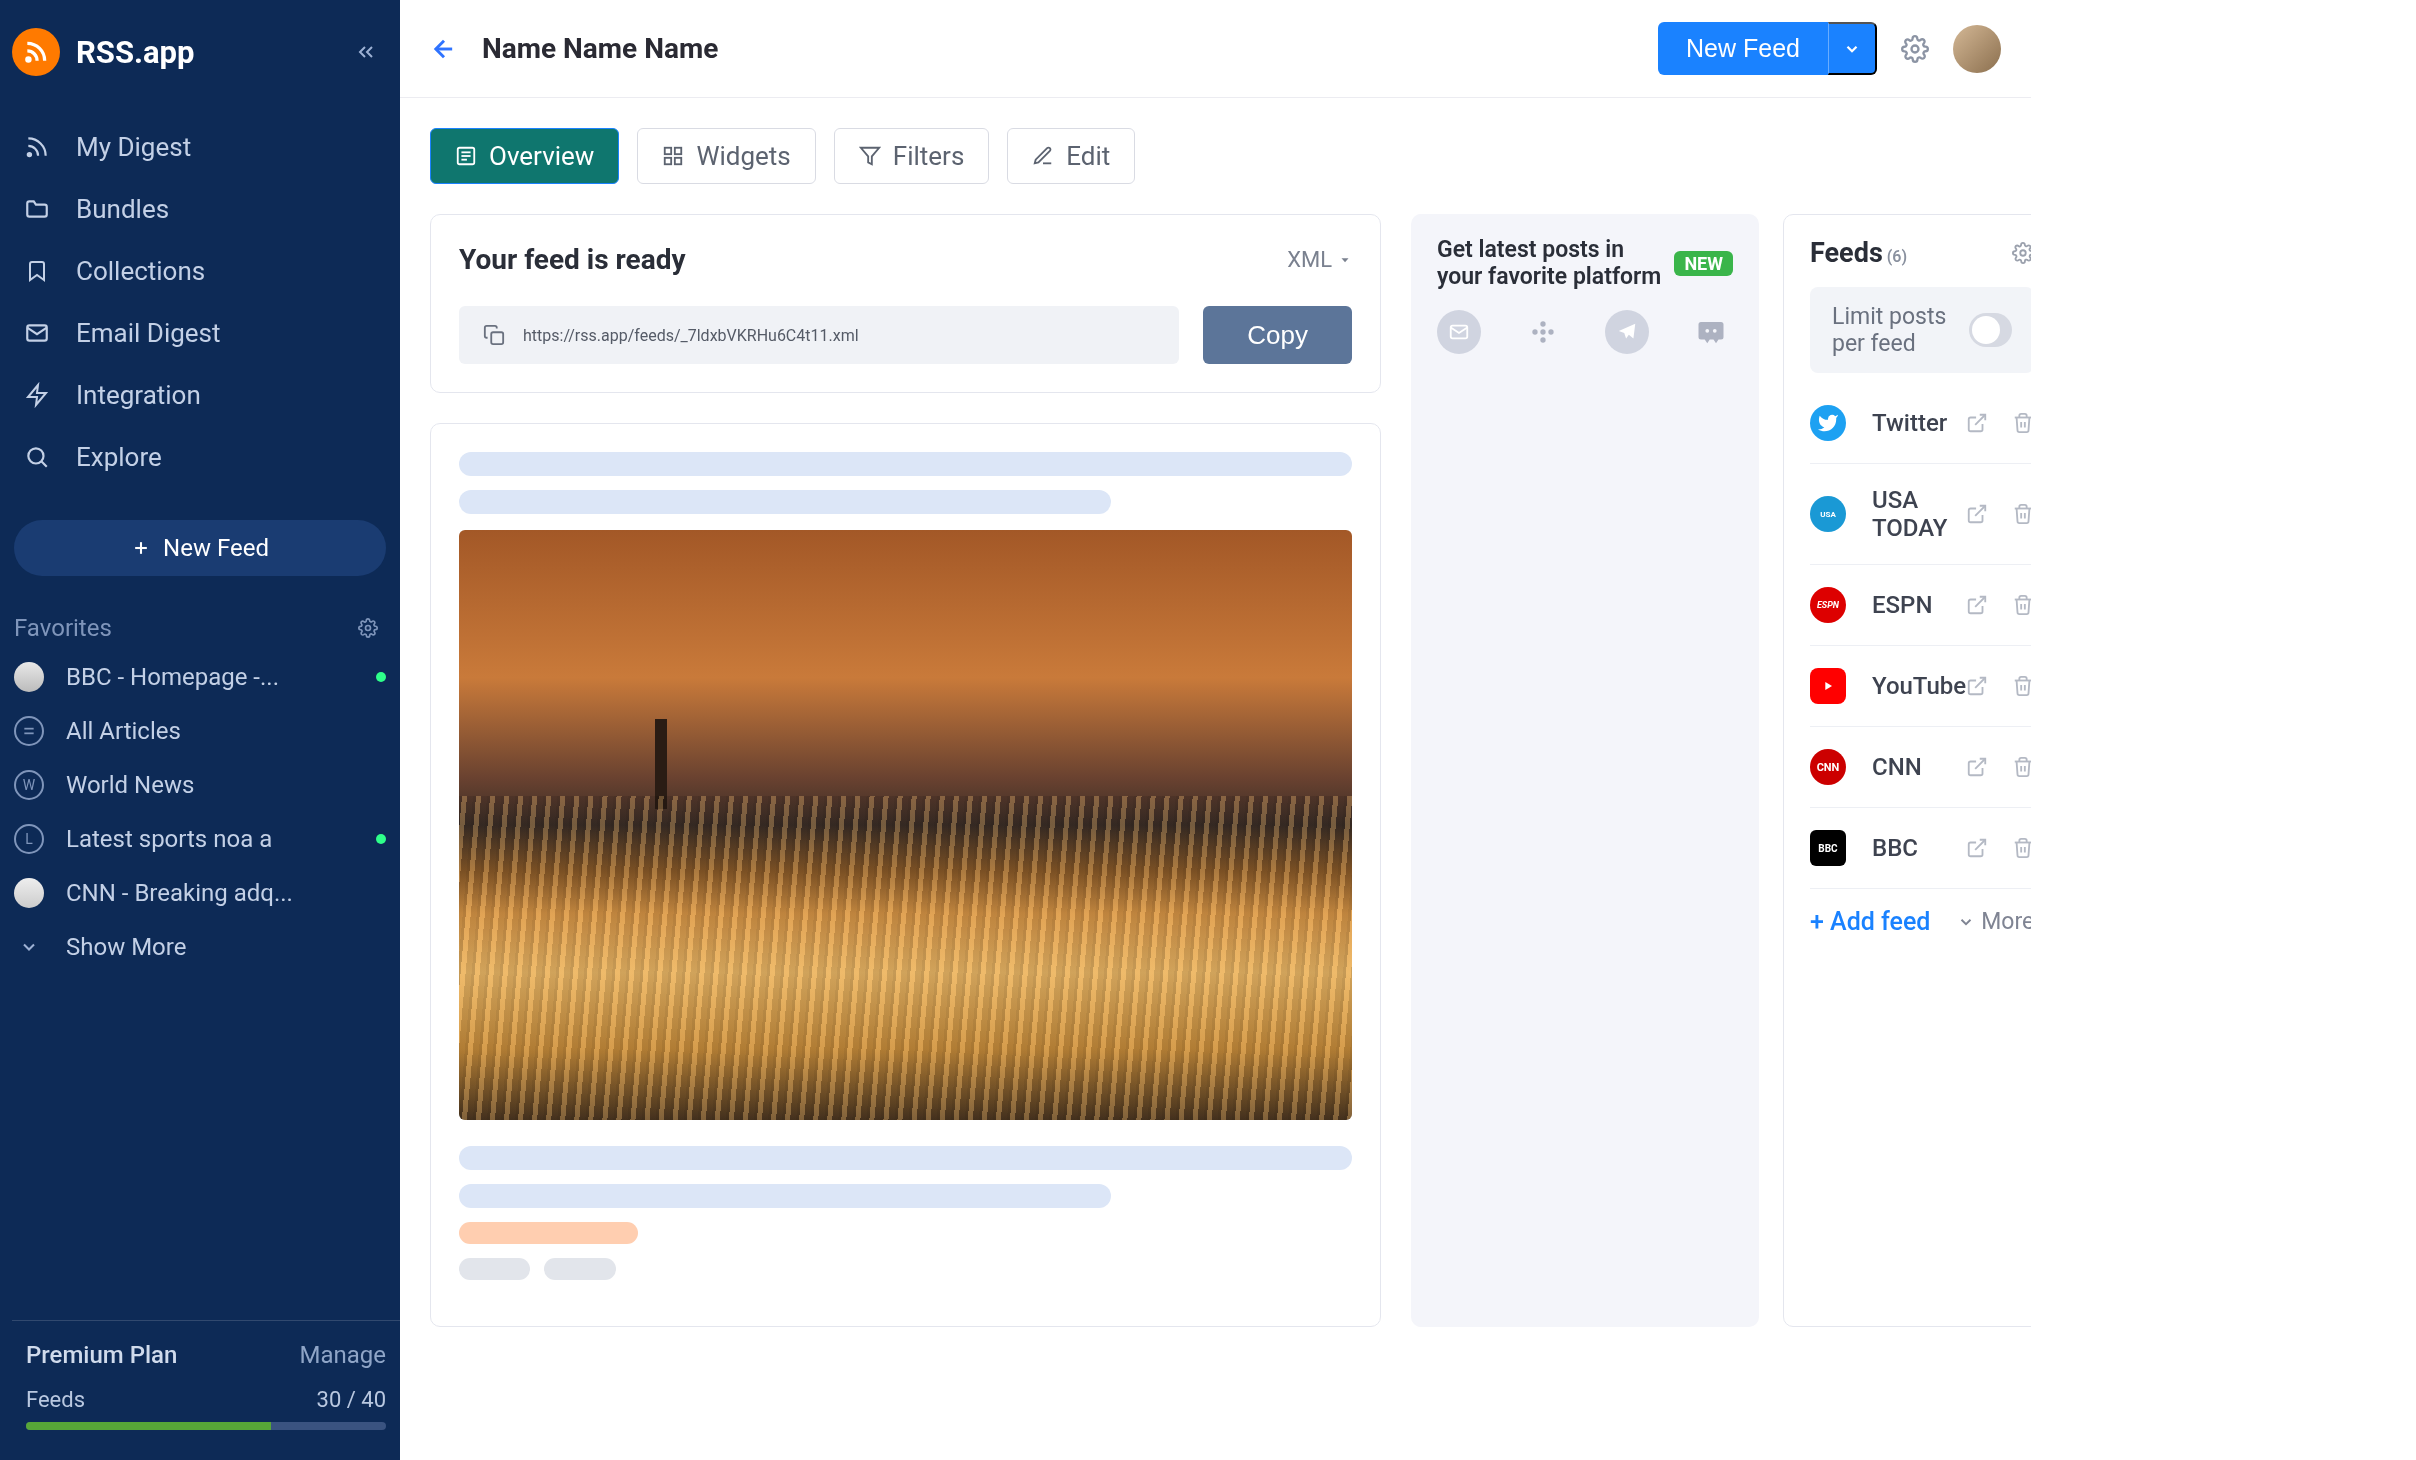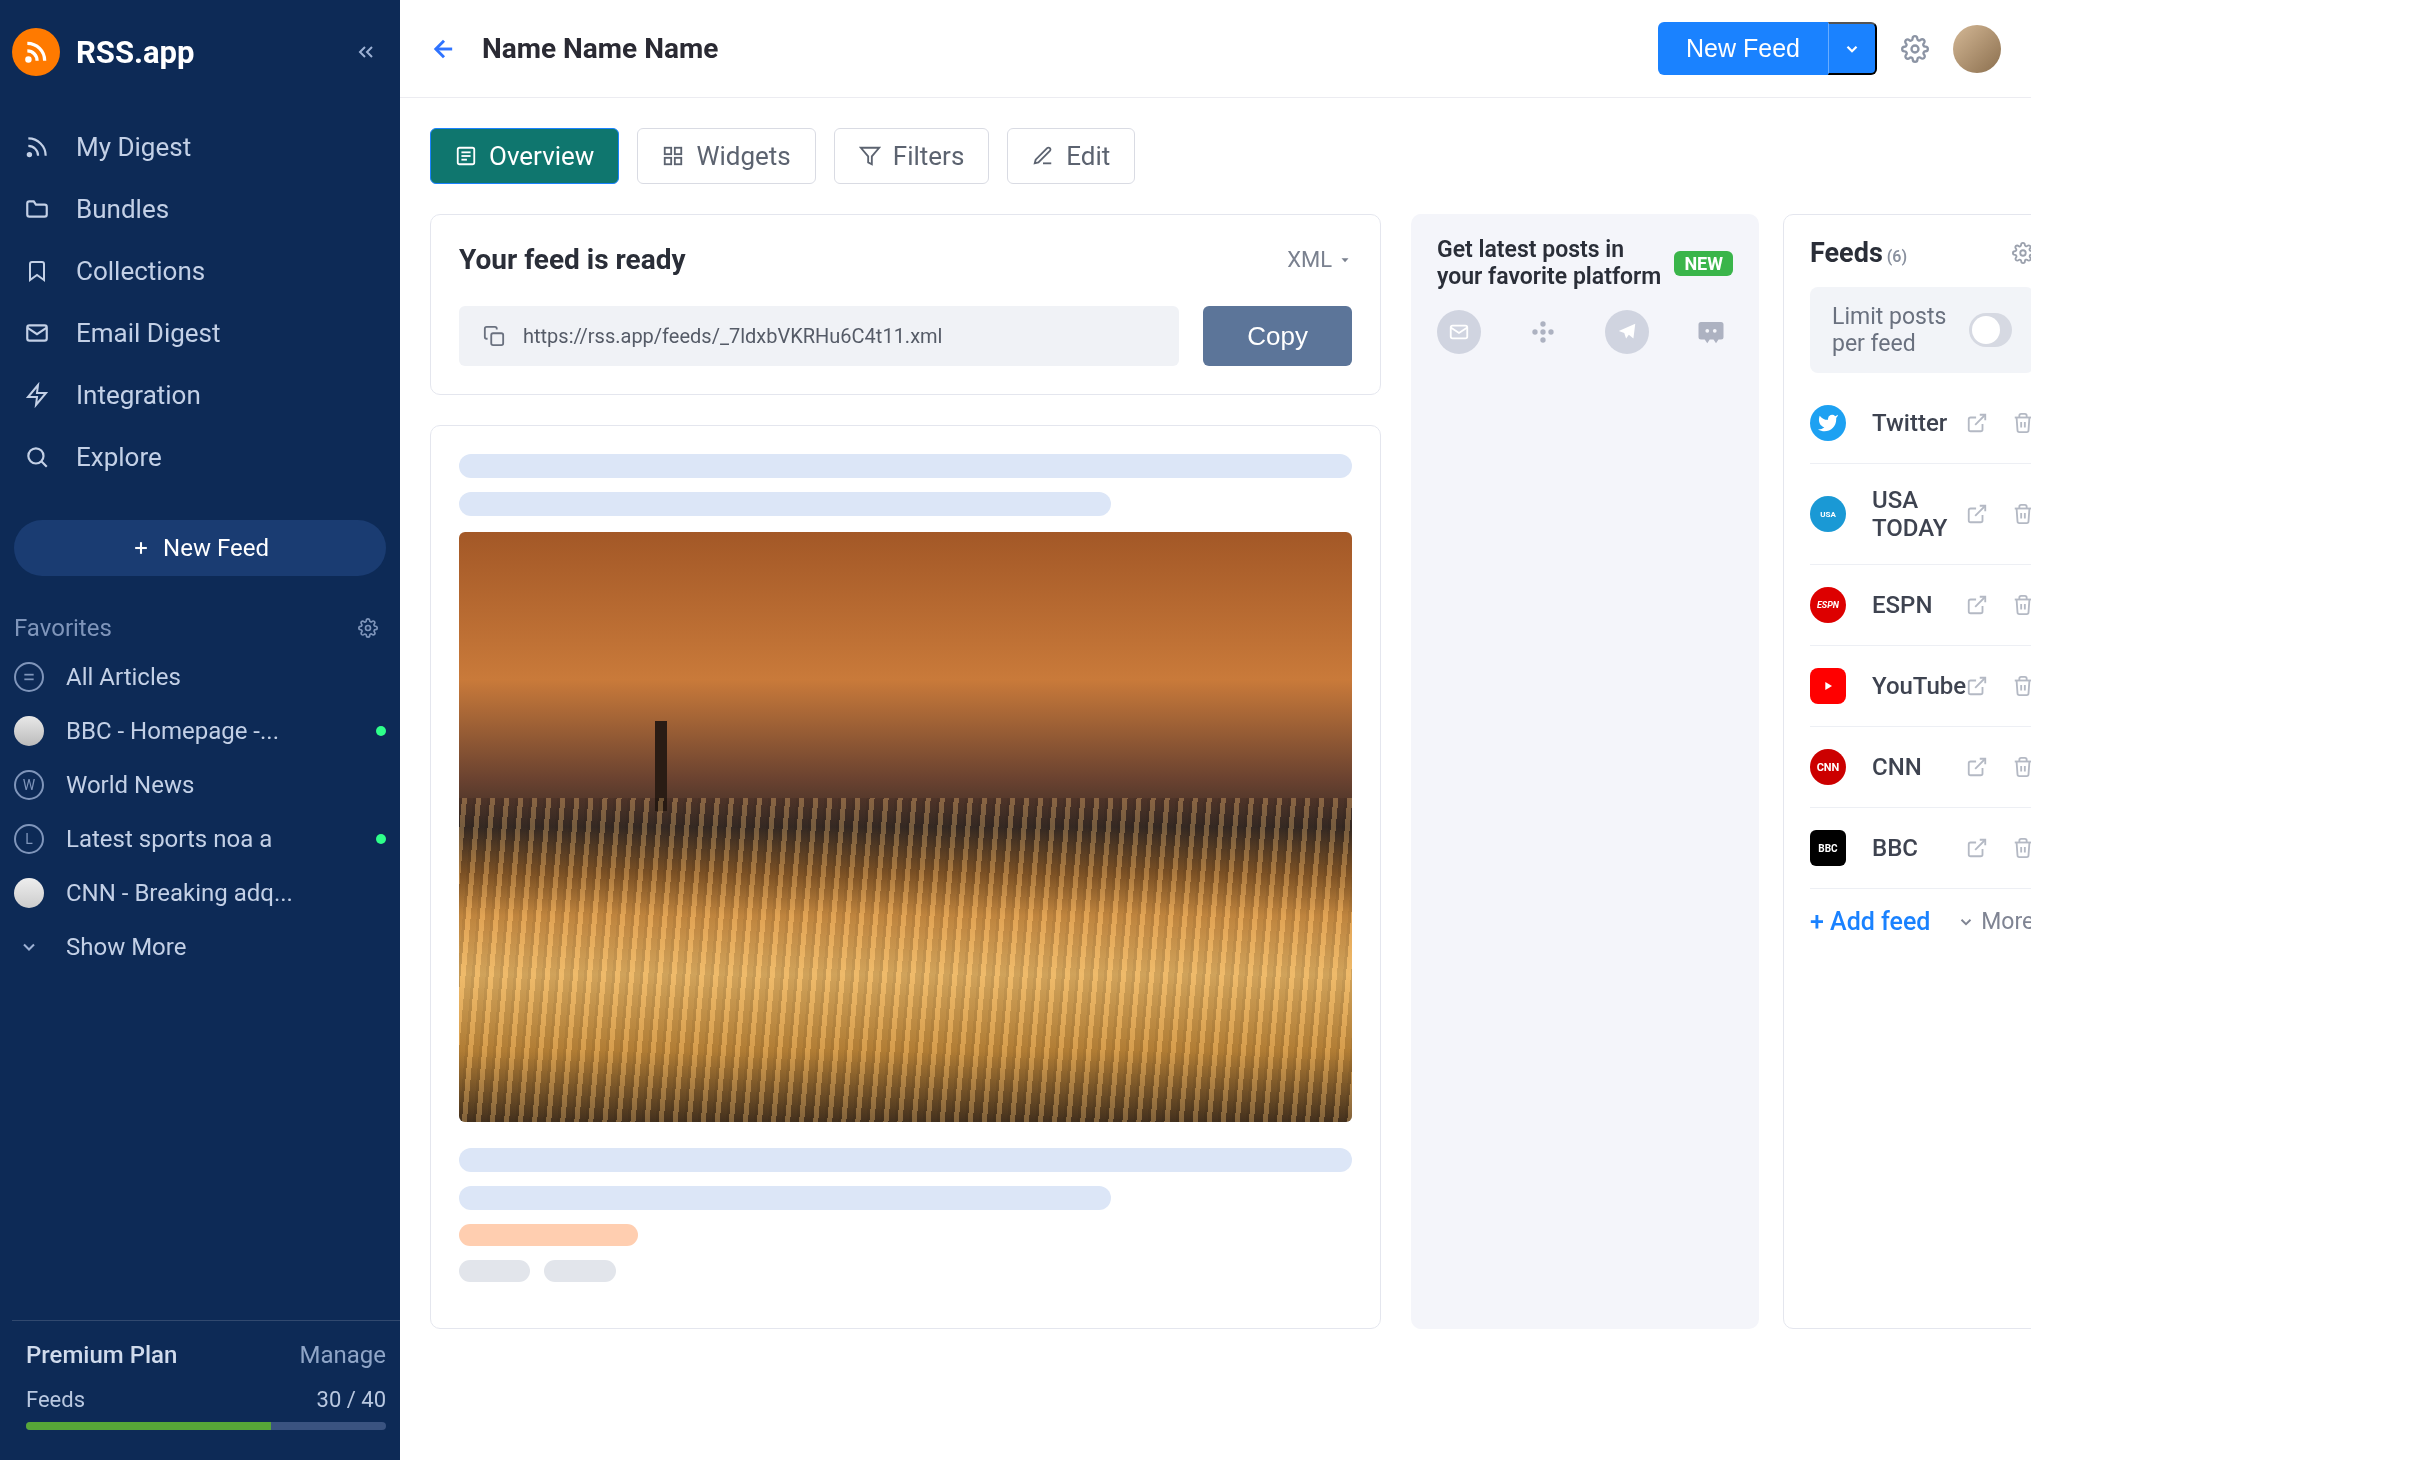--- a/index.html
+++ b/index.html
@@ -292,21 +292,21 @@
 }
 .url-box {
   flex: 1;
   background: #f0f2f6;
   border-radius: 6px;
   padding: 18px 24px;
   display: flex;
   align-items: center;
   gap: 18px;
   color: #555b67;
-  font-size: 20px;
+  font-size: 16px;
 }
 .copy-btn {
   background: #5c7599;
   color: #fff;
   padding: 0 44px;
   border-radius: 6px;
   font-size: 26px;
   border: none;
   cursor: pointer;
 }
@@ -570,32 +570,32 @@
       <span>Favorites</span>
       <span>
         <svg width="20" height="20" viewBox="0 0 24 24" fill="none" stroke="currentColor" stroke-width="2">
             <circle cx="12" cy="12" r="3"></circle>
             <path d="M19.4 15a1.65 1.65 0 0 0 .33 1.82l.06.06a2 2 0 1 1-2.83 2.83l-.06-.06a1.65 1.65 0 0 0-1.82-.33 1.65 1.65 0 0 0-1 1.51V21a2 2 0 0 1-4 0v-.09a1.65 1.65 0 0 0-1-1.51 1.65 1.65 0 0 0-1.82.33l-.06.06a2 2 0 1 1-2.83-2.83l.06-.06a1.65 1.65 0 0 0 .33-1.82 1.65 1.65 0 0 0-1.51-1H3a2 2 0 0 1 0-4h.09a1.65 1.65 0 0 0 1.51-1 1.65 1.65 0 0 0-.33-1.82l-.06-.06a2 2 0 1 1 2.83-2.83l.06.06a1.65 1.65 0 0 0 1.82.33h0a1.65 1.65 0 0 0 1-1.51V3a2 2 0 0 1 4 0v.09a1.65 1.65 0 0 0 1 1.51h0a1.65 1.65 0 0 0 1.82-.33l.06-.06a2 2 0 1 1 2.83 2.83l-.06.06a1.65 1.65 0 0 0-.33 1.82v0a1.65 1.65 0 0 0 1.51 1H21a2 2 0 0 1 0 4h-.09a1.65 1.65 0 0 0-1.51 1z"></path>
           </svg>
       </span>
     </div>
 
     <div class="fav-item">
+      <div class="fav-icon" style="background:linear-gradient(#e8e8e8,#bbb);"></div>
+      <span class="fav-label">BBC - Homepage -...</span>
+      <span class="dot"></span>
+    </div>
+    <div class="fav-item">
       <div class="fav-icon" style="border:2px solid #7f95ba;">
         <svg width="14" height="14" viewBox="0 0 24 24" fill="none" stroke="#7f95ba" stroke-width="3">
             <line x1="4" y1="8" x2="20" y2="8"></line>
             <line x1="4" y1="16" x2="20" y2="16"></line>
           </svg>
       </div>
       <span class="fav-label">All Articles</span>
-    </div>
-    <div class="fav-item">
-      <div class="fav-icon" style="background:linear-gradient(#e8e8e8,#bbb);"></div>
-      <span class="fav-label">BBC - Homepage -...</span>
-      <span class="dot"></span>
     </div>
     <div class="fav-item">
       <div class="fav-icon" style="border:2px solid #7f95ba;color:#7f95ba;">W</div>
       <span class="fav-label">World News</span>
     </div>
     <div class="fav-item">
       <div class="fav-icon" style="border:2px solid #7f95ba;color:#7f95ba;">L</div>
       <span class="fav-label">Latest sports noa a</span>
       <span class="dot"></span>
     </div>

